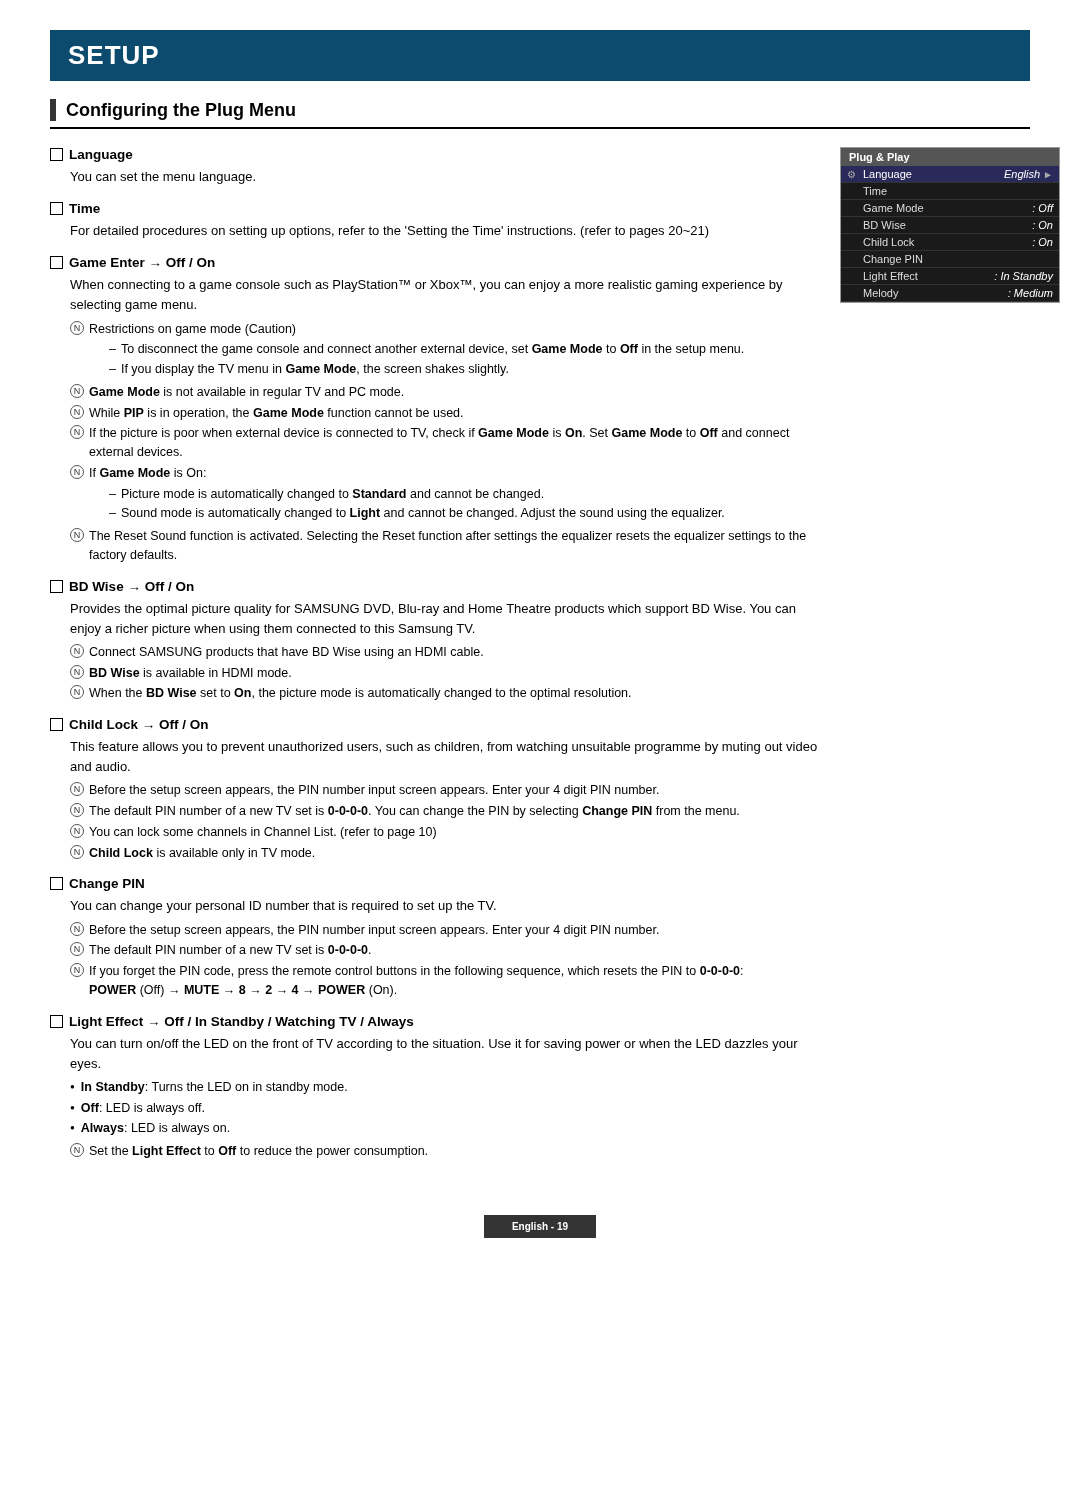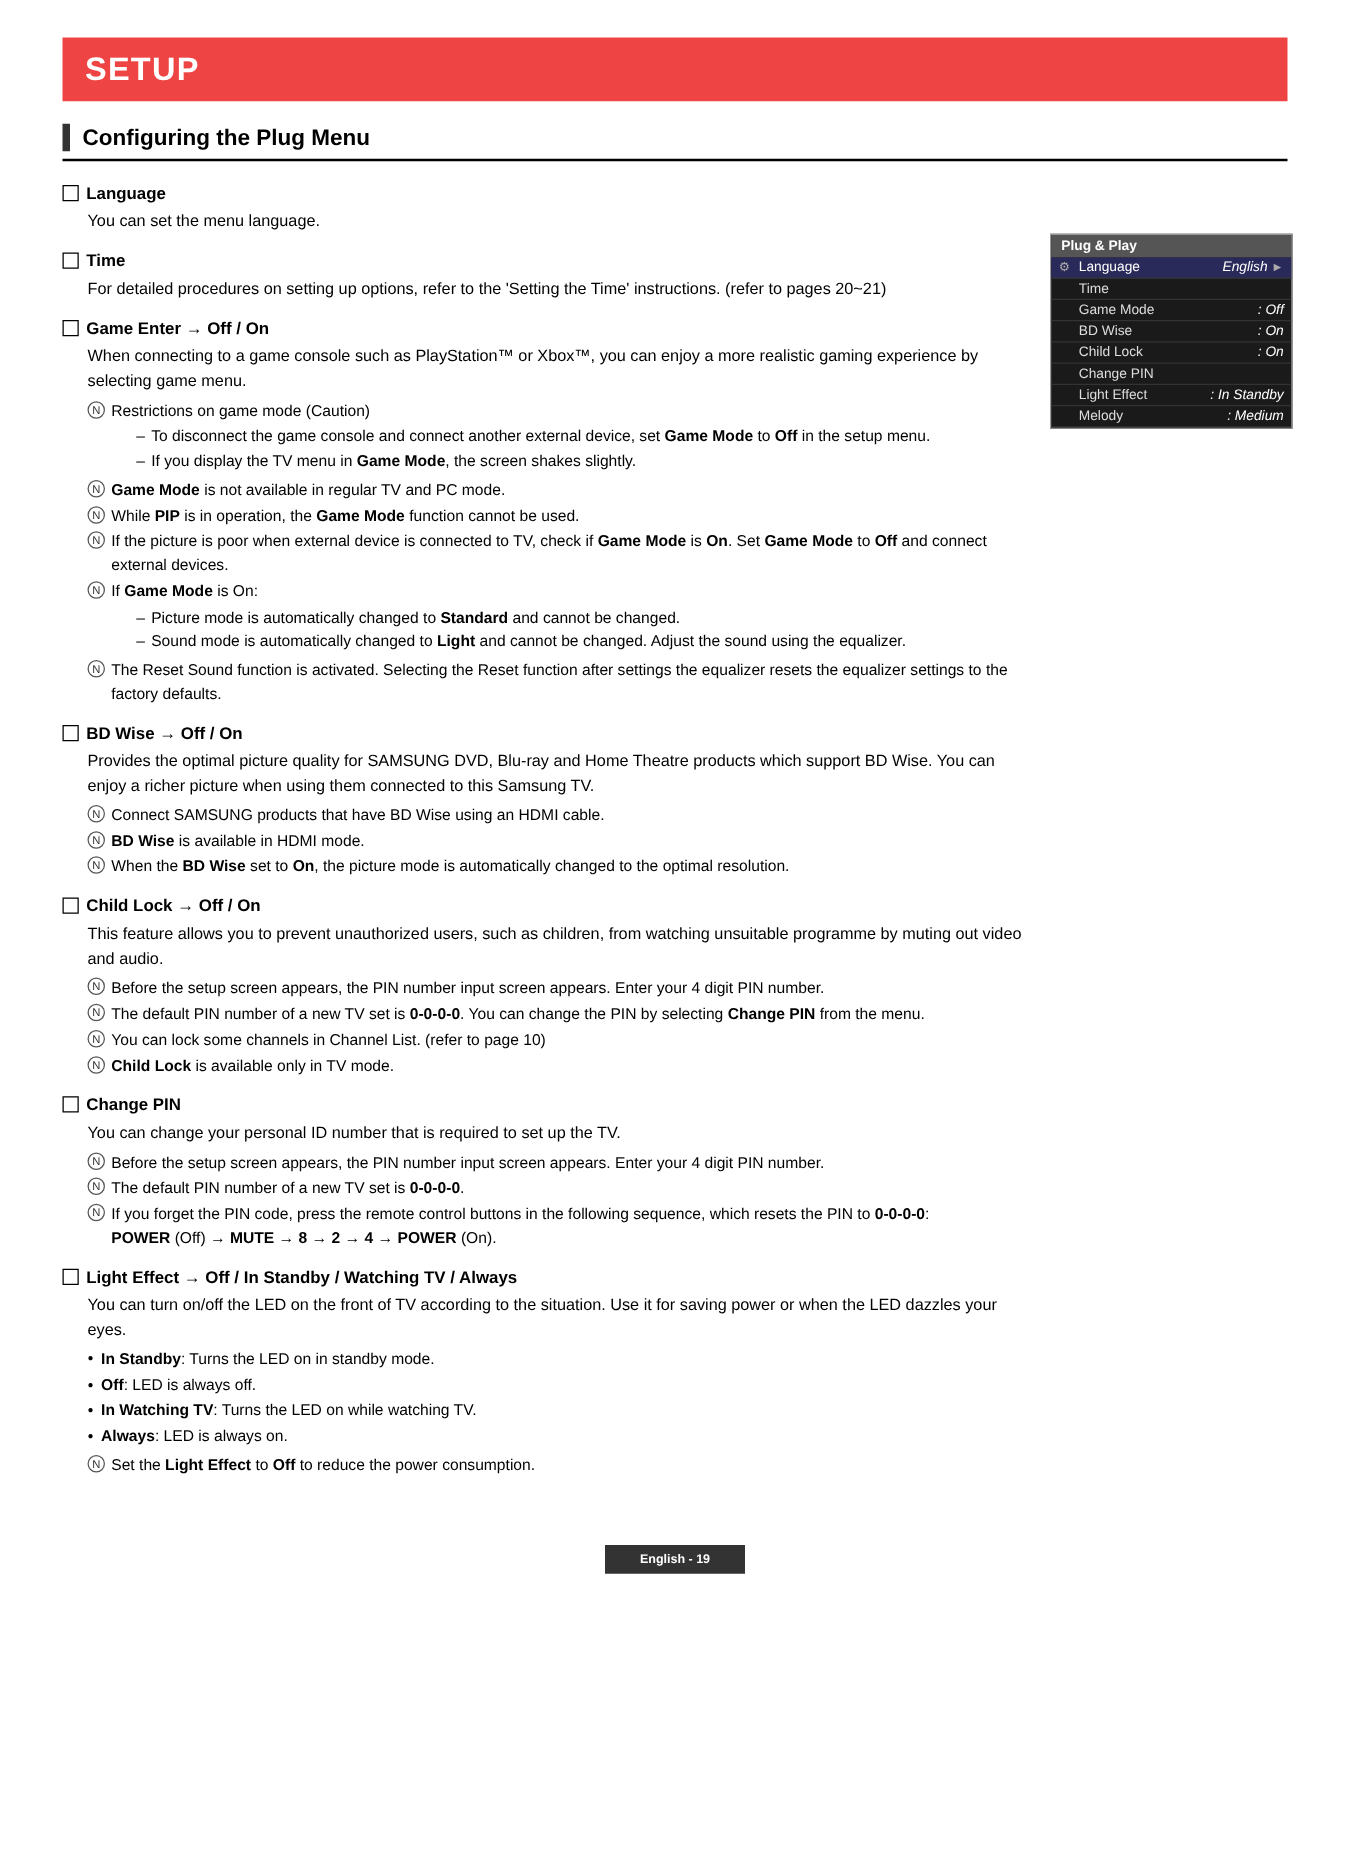--- a/index.html
+++ b/index.html
@@ -8,21 +8,21 @@
       font-size: 13px;
       background: #fff;
       color: #000;
       width: 1080px;
       min-height: 1488px;
       padding: 30px 50px 40px 50px;
     }
 
     
     .setup-header {
-      background: #ef4444;
+      background: #0c4a6e;
       color: #fff;
       font-size: 26px;
       font-weight: bold;
       padding: 10px 18px;
       margin-bottom: 18px;
       letter-spacing: 1px;
     }
 
     
     .section-title {
@@ -56,22 +56,21 @@
       width: 190px;
       flex-shrink: 0;
       margin-top: 0px;
     }
     .menu-box {
       border: 1px solid #999;
       background: #1a1a1a;
       color: #fff;
       font-size: 11px;
       padding: 0;
-      width: 194px;
-      margin-top: 40px;
+      width: 220px;
     }
     .menu-box-title {
       background: #555;
       color: #fff;
       padding: 3px 8px;
       font-size: 11px;
       font-weight: bold;
     }
     .menu-row {
       display: flex;
@@ -384,23 +383,20 @@
       <div class="topic-body">
         <span>You can turn on/off the LED on the front of TV according to the situation. Use it for saving power or when the LED dazzles your eyes.</span>
         <ul class="bullet-list">
           <li>
               <span><b>In Standby</b>: Turns the LED on in standby mode.</span>
             </li>
           <li>
               <span><b>Off</b>: LED is always off.</span>
             </li>
           <li>
-              <span><b>In Watching TV</b>: Turns the LED on while watching TV.</span>
-            </li>
-          <li>
               <span><b>Always</b>: LED is always on.</span>
             </li>
         </ul>
         <ul class="note-list" style="margin-top:4px;">
           <li>
             <span class="note-icon">N</span>
             <span>Set the <b>Light Effect</b> to <b>Off</b> to reduce the power consumption.</span>
           </li>
         </ul>
       </div>

